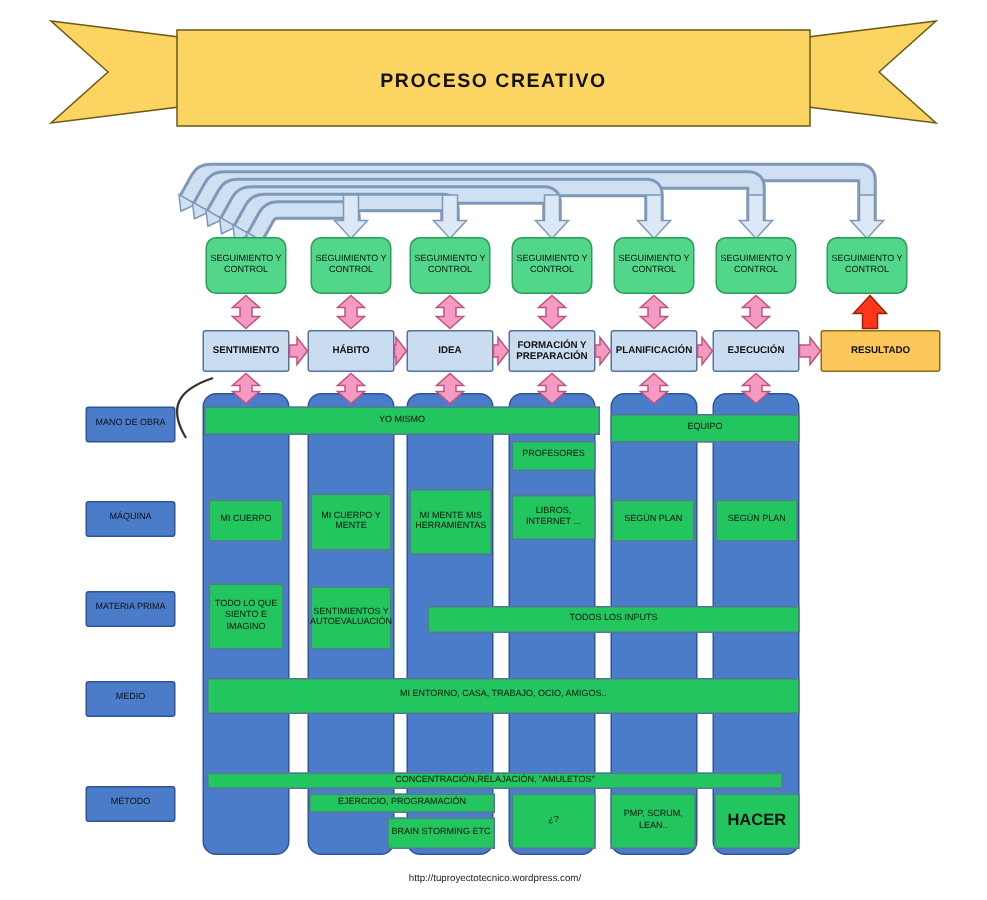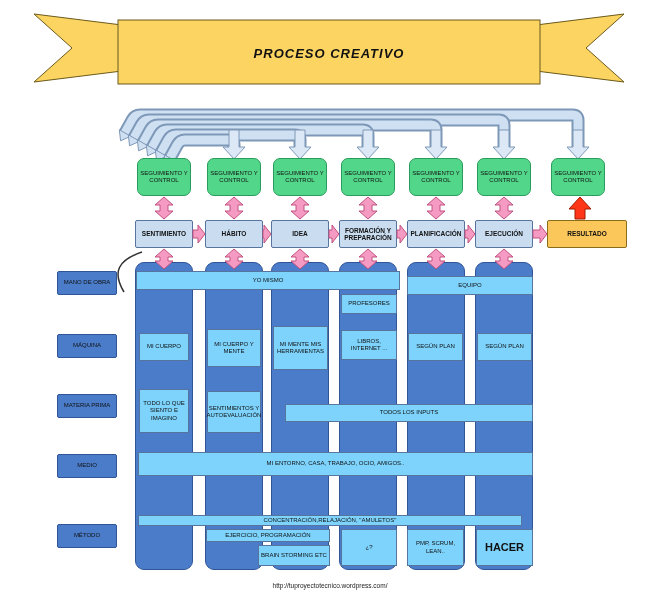--- a/index.html
+++ b/index.html
@@ -7,26 +7,26 @@
   .abs{position:absolute;box-sizing:border-box;}
   svg{position:absolute;left:0;top:0;pointer-events:none;}
   .gbox{background:#52D689;border:1px solid #2a9d5c;border-radius:7px;font-size:6px;
         display:flex;align-items:center;justify-content:center;text-align:center;
         line-height:1.2;padding:2px;z-index:3;}
   .pbox{background:#C9DCF0;border:1px solid #56749e;border-radius:2px;font-weight:bold;font-size:6.5px;
         display:flex;align-items:center;justify-content:center;text-align:center;line-height:1.15;
         padding:1px;z-index:3;}
   .result{background:#FBC75B;border:1px solid #8a6d1a;}
   .col{background:#4A7CC9;border:1px solid #2F5597;border-radius:9px;z-index:1;}
-  .cell{background:#7dd3fc;border:1px solid #56749e;font-size:6px;display:flex;align-items:center;
+  .cell{background:#22c55e;border:1px solid #56749e;font-size:6px;display:flex;align-items:center;
         justify-content:center;text-align:center;line-height:1.2;padding:1px;z-index:2;}
   .rowlab{background:#4A7CC9;border:1px solid #2F5597;border-radius:2px;font-size:6px;
         display:flex;align-items:center;justify-content:center;text-align:center;line-height:1.2;
         padding:1px;z-index:2;}
-  .banner-title{font-size:13px;font-weight:bold;letter-spacing:1px;text-align:center;z-index:2;font-style:italic;}
+  .banner-title{font-size:13px;font-weight:bold;letter-spacing:1px;text-align:center;z-index:2;}
   .hacer{font-size:11px;font-weight:bold;}
   .footer{font-size:6.5px;text-align:center;z-index:2;color:#222;}
 </style>
 </head>
 <body>
 
 <div id="canvas">
 
   <svg width="658" height="600">
     <g>

